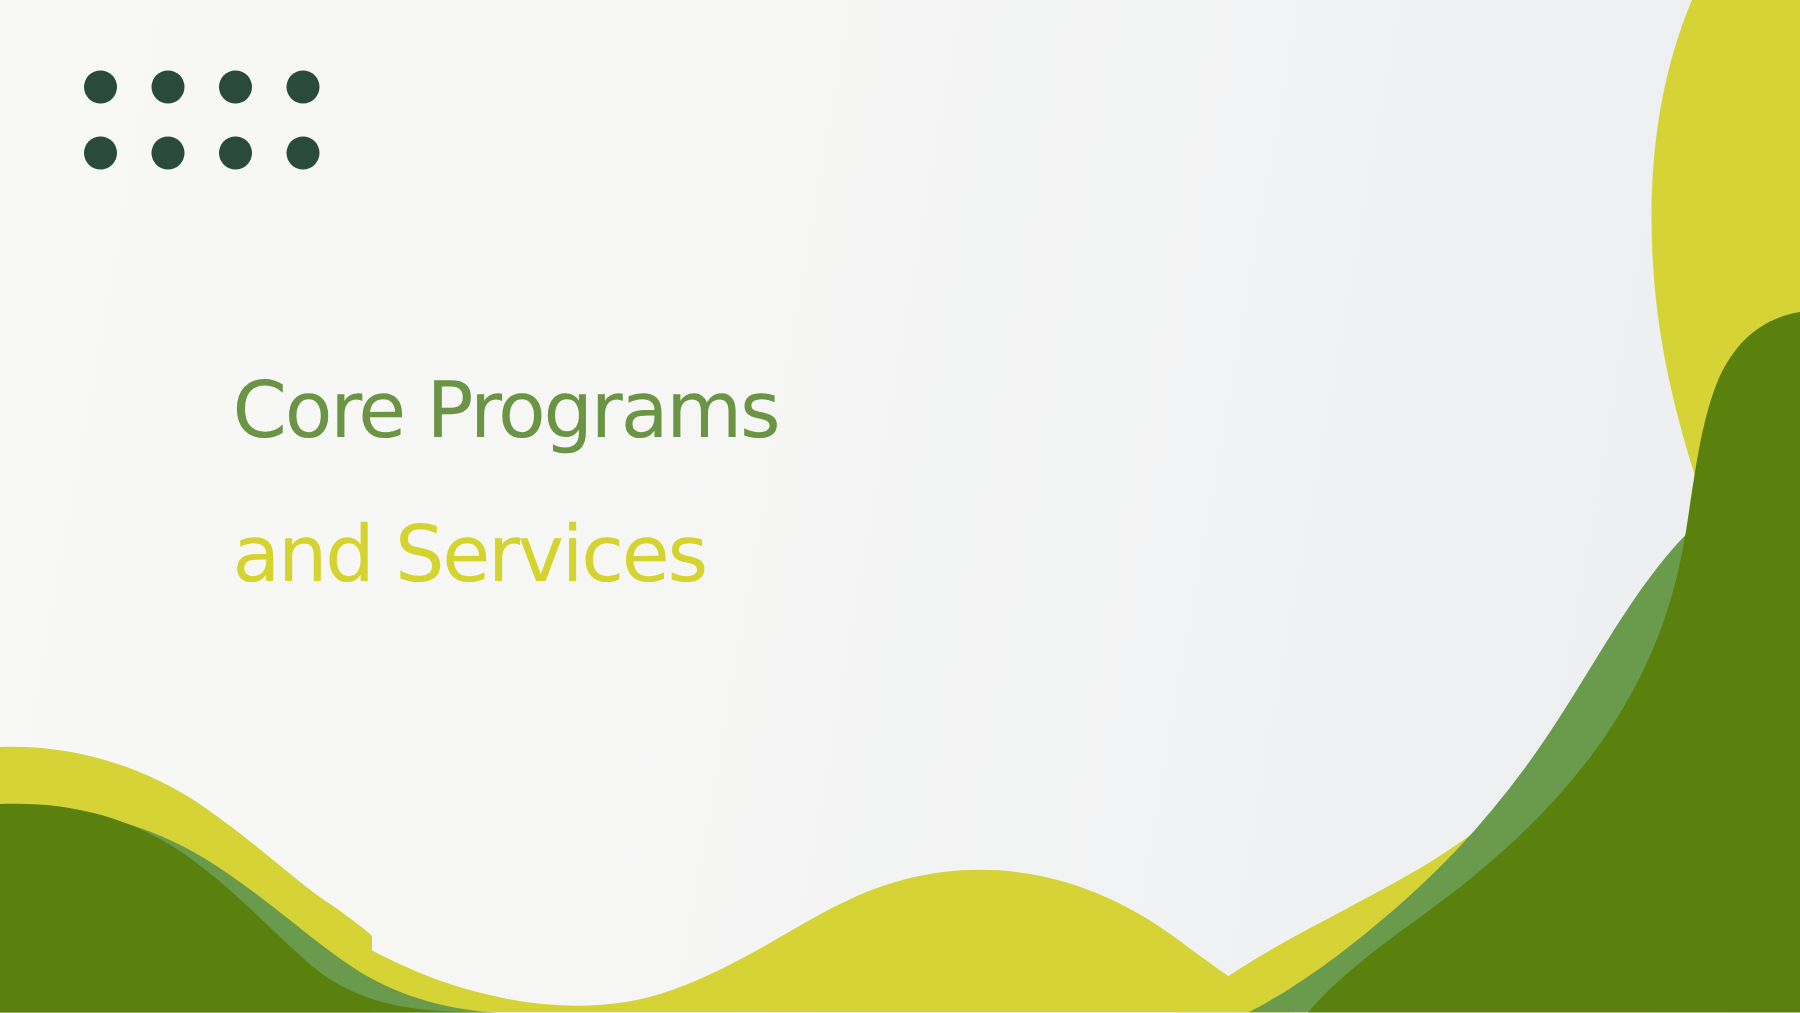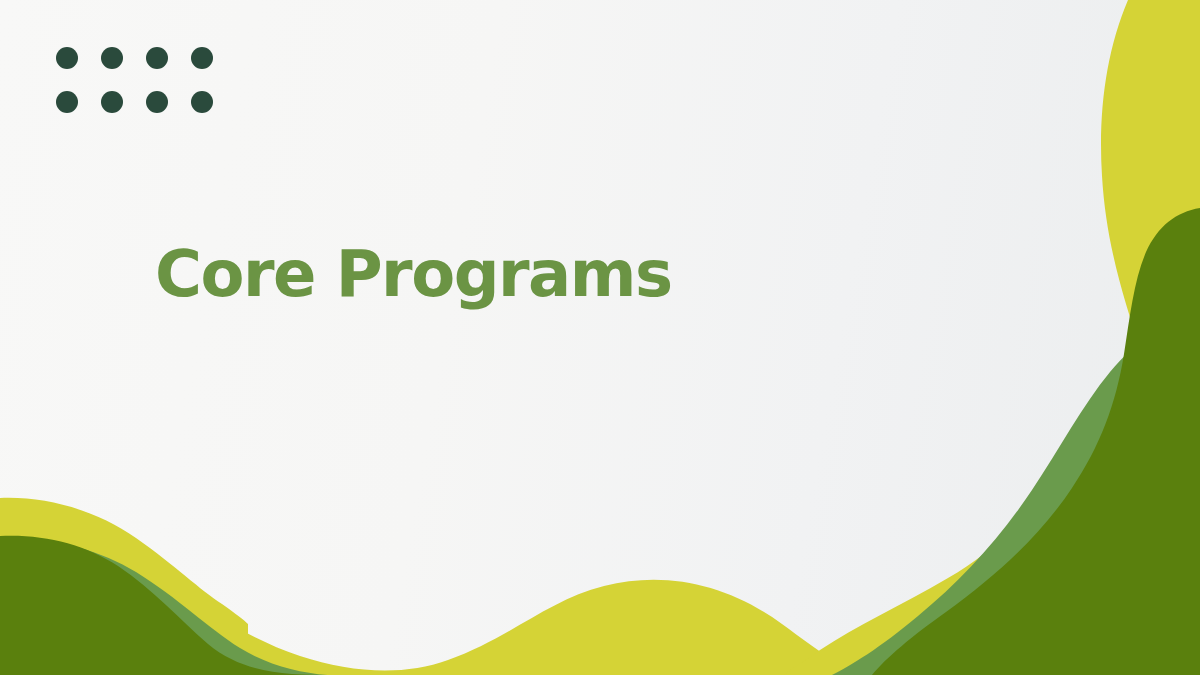--- a/index.html
+++ b/index.html
@@ -53,22 +53,22 @@
   
   .title-block {
     position: absolute;
     left: 155px;
     top: 205px;
     z-index: 6;
   }
   .title-line {
     display: block;
     font-family: "DejaVu Sans", "Liberation Sans", sans-serif;
-    font-weight: 700;
-    font-size: 64px;
+    font-weight: 400;
+    font-size: 52px;
     line-height: 96px;
     letter-spacing: -1.5px;
     white-space: nowrap;
     margin: 0;
   }
   .title-line-1 { color: #6b9444; }
   .title-line-2 { color: #d5d32e; }
 </style>
 </head>
 <body>
@@ -112,15 +112,16 @@
     <span class="dot"></span>
     <span class="dot"></span>
     <span class="dot"></span>
     <span class="dot"></span>
     <span class="dot"></span>
     <span class="dot"></span>
   </div>
 
   <h1 class="title-block">
     <span class="title-line title-line-1">Core Programs</span>
+    <span class="title-line title-line-2">and Services</span>
   </h1>
 
 </div>
 
 </body></html>

